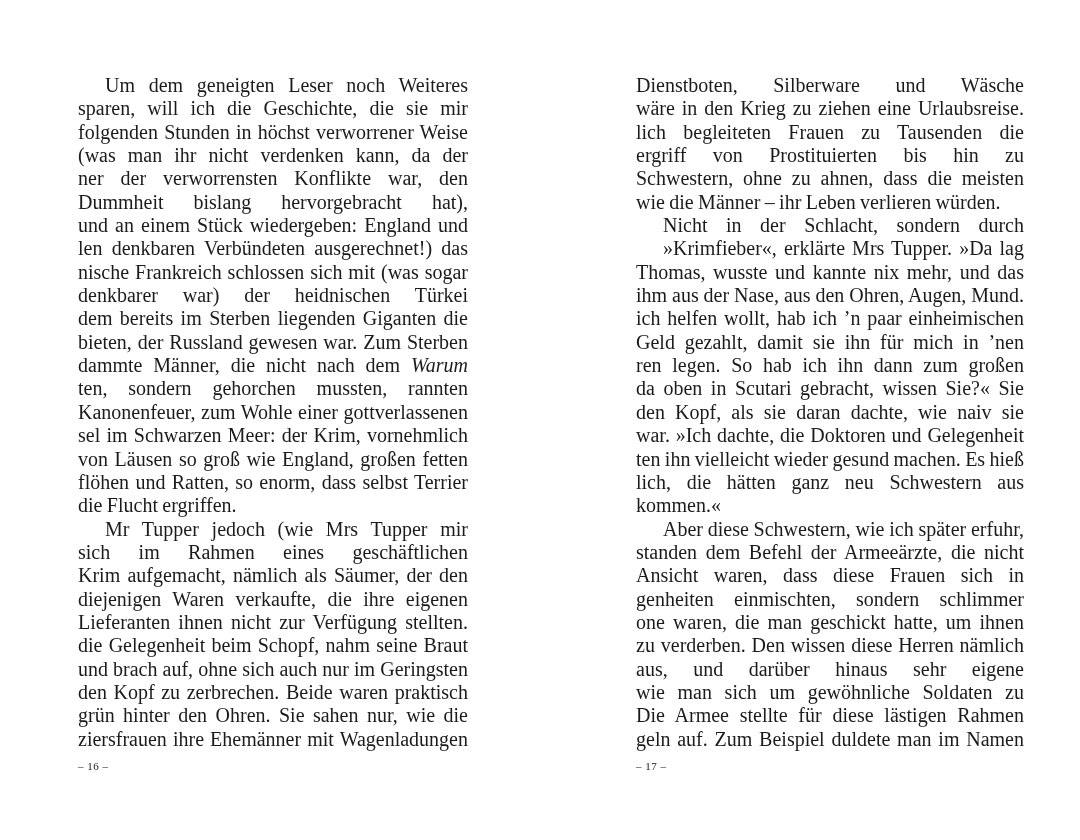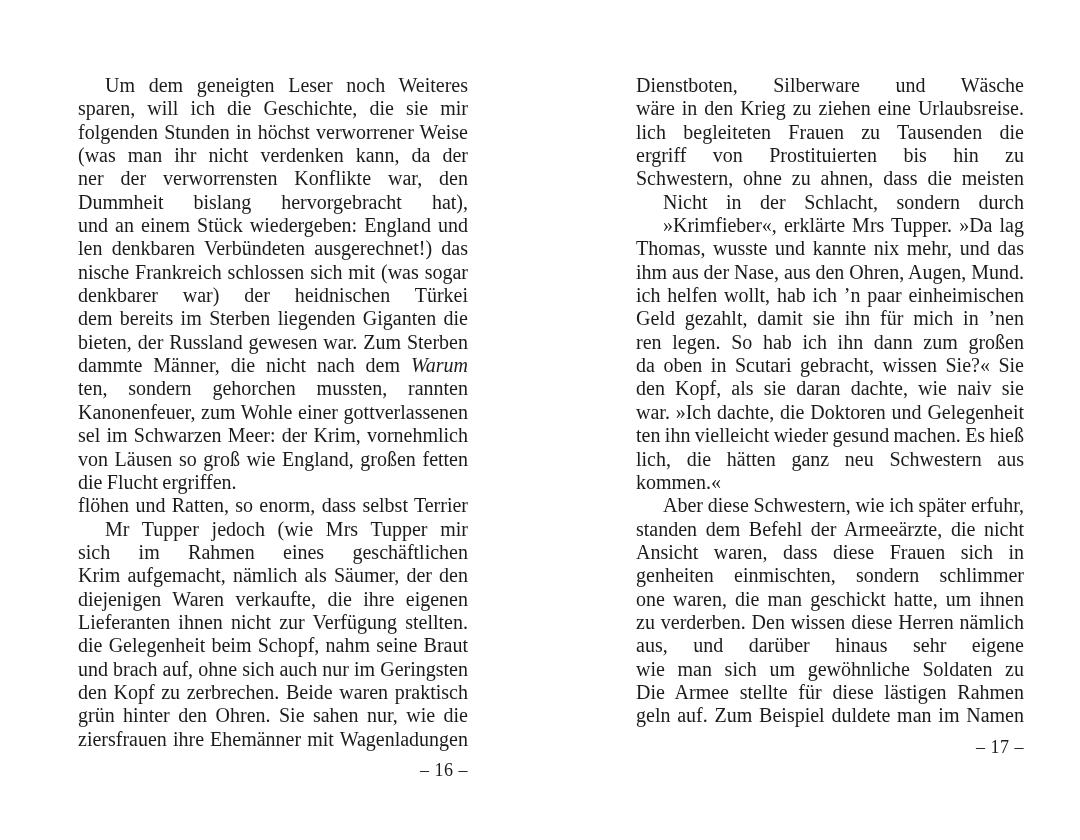--- a/index.html
+++ b/index.html
@@ -25,22 +25,22 @@
     text-align-last: justify;
     word-spacing: -0.6px;
     overflow: hidden;
     white-space: normal;
   }
   .line.indent { text-indent: 27px; }
   .line.end { text-align-last: left; }
   .it { font-style: italic; }
   .page-number {
     margin-top: 9px;
-    text-align: right;
-    font-size: 18px;
+    text-align: left;
+    font-size: 11px;
     letter-spacing: 0.5px;
   }
 </style>
 </head>
 <body style="background: rgb(255, 255, 255);">
 
 <div class="spread" style="color: rgb(27, 27, 27);">
   <div class="page page--left">
     <div class="page-text">
         <div class="line indent"><span>Um dem geneigten Leser noch Weiteres hiervon zu er-</span></div>
@@ -53,42 +53,43 @@
         <div class="line"><span>len denkbaren Verbündeten ausgerechnet!) das napoleo-</span></div>
         <div class="line"><span>nische Frankreich schlossen sich mit (was sogar noch un-</span></div>
         <div class="line"><span>denkbarer war) der heidnischen Türkei zusammen, um</span></div>
         <div class="line"><span>dem bereits im Sterben liegenden Giganten die Stirn zu</span></div>
         <div class="line"><span>bieten, der Russland gewesen war. Zum Sterben ver-</span></div>
         <div class="line"><span>dammte Männer, die nicht nach dem </span><span class="it">Warum</span><span> fragen durf-</span></div>
         <div class="line"><span>ten, sondern gehorchen mussten, rannten geradewegs ins</span></div>
         <div class="line"><span>Kanonenfeuer, zum Wohle einer gottverlassenen Halbin-</span></div>
         <div class="line"><span>sel im Schwarzen Meer: der Krim, vornehmlich besiedelt</span></div>
         <div class="line"><span>von Läusen so groß wie England, großen fetten Spring-</span></div>
+        <div class="line"><span>flöhen und Ratten, so enorm, dass selbst Terrier vor ihnen</span></div>
         <div class="line end"><span>die Flucht ergriffen.</span></div>
-        <div class="line"><span>flöhen und Ratten, so enorm, dass selbst Terrier vor ihnen</span></div>
         <div class="line indent"><span>Mr Tupper jedoch (wie Mrs Tupper mir erklärte) hatte</span></div>
         <div class="line"><span>sich im Rahmen eines geschäftlichen Unterfangens zur</span></div>
         <div class="line"><span>Krim aufgemacht, nämlich als Säumer, der den Soldaten</span></div>
         <div class="line"><span>diejenigen Waren verkaufte, die ihre eigenen diebischen</span></div>
         <div class="line"><span>Lieferanten ihnen nicht zur Verfügung stellten. Er ergriff</span></div>
         <div class="line"><span>die Gelegenheit beim Schopf, nahm seine Braut mit sich</span></div>
         <div class="line"><span>und brach auf, ohne sich auch nur im Geringsten darüber</span></div>
         <div class="line"><span>den Kopf zu zerbrechen. Beide waren praktisch noch</span></div>
         <div class="line"><span>grün hinter den Ohren. Sie sahen nur, wie die Offi-</span></div>
         <div class="line"><span>ziersfrauen ihre Ehemänner mit Wagenladungen voll</span></div>
       </div>
     <div class="page-number">– 16 –</div>
   </div>
   <div class="page page--right">
     <div class="page-text">
         <div class="line"><span>Dienstboten, Silberware und Wäsche begleiteten, als</span></div>
         <div class="line"><span>wäre in den Krieg zu ziehen eine Urlaubsreise. Tatsäch-</span></div>
         <div class="line"><span>lich begleiteten Frauen zu Tausenden die Armeen, ange-</span></div>
         <div class="line"><span>ergriff von Prostituierten bis hin zu Barmherzigen</span></div>
         <div class="line"><span>Schwestern, ohne zu ahnen, dass die meisten von ihnen –</span></div>
+        <div class="line end"><span>wie die Männer – ihr Leben verlieren würden.</span></div>
         <div class="line indent end"><span>Nicht in der Schlacht, sondern durch Krankheiten.</span></div>
         <div class="line indent"><span>»Krimfieber«, erklärte Mrs Tupper. »Da lag mein</span></div>
         <div class="line"><span>Thomas, wusste und kannte nix mehr, und das Blut lief</span></div>
         <div class="line"><span>ihm aus der Nase, aus den Ohren, Augen, Mund. Weil</span></div>
         <div class="line"><span>ich helfen wollt, hab ich ’n paar einheimischen Bettlern</span></div>
         <div class="line"><span>Geld gezahlt, damit sie ihn für mich in ’nen Ochsenkar-</span></div>
         <div class="line"><span>ren legen. So hab ich ihn dann zum großen Krankenhaus</span></div>
         <div class="line"><span>da oben in Scutari gebracht, wissen Sie?« Sie schüttelte</span></div>
         <div class="line"><span>den Kopf, als sie daran dachte, wie naiv sie damals noch</span></div>
         <div class="line"><span>war. »Ich dachte, die Doktoren und Gelegenheit da könn-</span></div>

